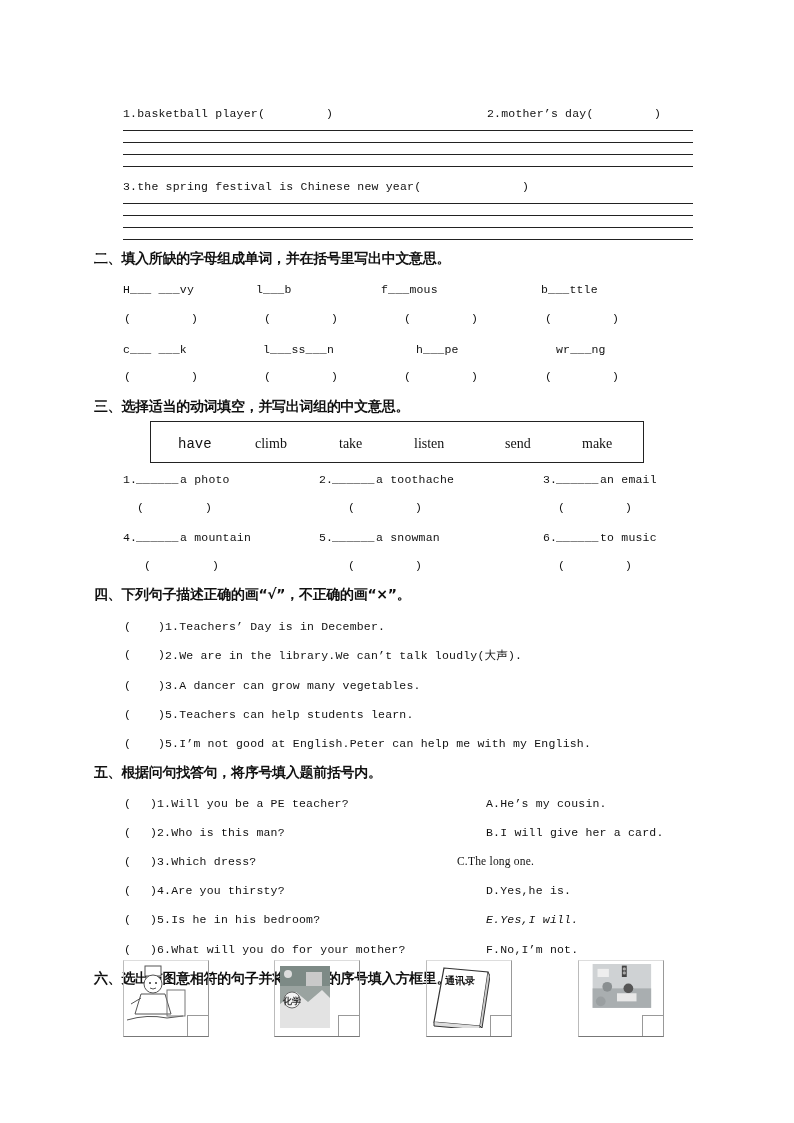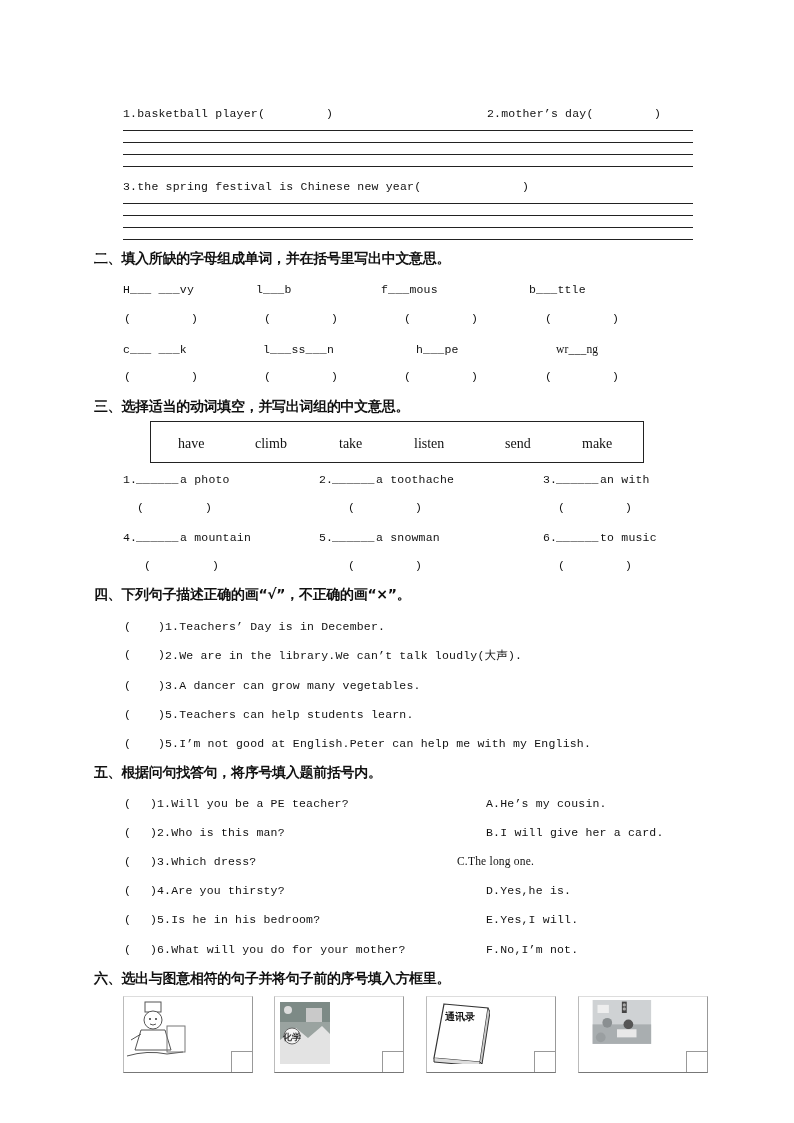--- a/index.html
+++ b/index.html
@@ -5,22 +5,22 @@
   html, body { margin: 0; padding: 0; background: #ffffff; }
   body { width: 794px; height: 1123px; position: relative; overflow: hidden;
          font-family: "DejaVu Sans Mono", "Liberation Mono", monospace; color: #111; }
   .abs { position: absolute; white-space: pre; }
   .mono { font-family: "Liberation Mono", "DejaVu Sans Mono", monospace; font-size: 11.5px; letter-spacing: 0.2px; }
   .serif { font-family: "Liberation Serif", "DejaVu Serif", serif; font-size: 14px; }
   .heading { font-family: "DejaVu Sans", "Liberation Sans", sans-serif; font-size: 14px; font-weight: bold; letter-spacing: -0.3px; }
   .rule { position: absolute; left: 123px; width: 570px; height: 0; border-top: 1px solid #222; }
   .wordbox { position: absolute; left: 150px; top: 421px; width: 492px; height: 40px; border: 1px solid #222; }
   .word { position: absolute; top: 436px; }
-  .imgbox { position: absolute; top: 996px; width: 84px; height: 75px;
-            border-right: 1.5px solid #999; border-bottom: 1.5px solid #777; border-left: 1px solid #bbb; border-top: 1px solid #ddd; padding-left: 44px; }
+  .imgbox { position: absolute; top: 960px; width: 84px; height: 75px;
+            border-right: 1.5px solid #999; border-bottom: 1.5px solid #777; border-left: 1px solid #bbb; border-top: 1px solid #ddd; }
   .ansbox { position: absolute; right: 0; bottom: 0; width: 20px; height: 20px; border-left: 1.5px solid #999; border-top: 1.5px solid #999; background: #fff; }
   .pic { position: absolute; left: 3px; top: 3px; width: 60px; height: 64px; }
 </style>
 </head>
 <body>
 
 <div>
   <span class="abs mono" style="left:123px;top:107px;">1.basketball player(</span>
   <span class="abs mono" style="left:326px;top:107px;">)</span>
   <span class="abs mono" style="left:487px;top:107px;">2.mother’s day(</span>
@@ -39,68 +39,68 @@
   <div class="rule" style="top:227px;"></div>
   <div class="rule" style="top:239px;"></div>
 </div>
 
 <div>
   <span class="abs heading" style="left:94px;top:250px;text-align:right;">二、填入所缺的字母组成单词，并在括号里写出中文意思。</span>
 
   <span class="abs mono" style="left:123px;top:283px;">H___ ___vy</span>
   <span class="abs mono" style="left:256px;top:283px;">l___b</span>
   <span class="abs mono" style="left:381px;top:283px;">f___mous</span>
-  <span class="abs mono" style="left:529px;top:283px;">b___ttle</span>
+  <span class="abs mono" style="left:541px;top:283px;">b___ttle</span>
 
   <span class="abs mono" style="left:124px;top:312px;">(</span>
   <span class="abs mono" style="left:191px;top:312px;">)</span>
   <span class="abs mono" style="left:264px;top:312px;">(</span>
   <span class="abs mono" style="left:331px;top:312px;">)</span>
   <span class="abs mono" style="left:404px;top:312px;">(</span>
   <span class="abs mono" style="left:471px;top:312px;">)</span>
   <span class="abs mono" style="left:545px;top:312px;">(</span>
   <span class="abs mono" style="left:612px;top:312px;">)</span>
 
   <span class="abs mono" style="left:123px;top:343px;text-align:center;">c___ ___k</span>
   <span class="abs mono" style="left:263px;top:343px;">l___ss___n</span>
   <span class="abs mono" style="left:416px;top:343px;">h___pe</span>
-  <span class="abs mono" style="left:556px;top:343px;font-family:Liberation Serif, serif;">wr___ng</span>
+  <span class="abs mono" style="left:556px;top:343px;">wr___ng</span>
 
   <span class="abs mono" style="left:124px;top:370px;">(</span>
   <span class="abs mono" style="left:191px;top:370px;">)</span>
   <span class="abs mono" style="left:264px;top:370px;">(</span>
   <span class="abs mono" style="left:331px;top:370px;">)</span>
   <span class="abs mono" style="left:404px;top:370px;">(</span>
   <span class="abs mono" style="left:471px;top:370px;">)</span>
   <span class="abs mono" style="left:545px;top:370px;">(</span>
   <span class="abs mono" style="left:612px;top:370px;">)</span>
 </div>
 
 <div>
   <span class="abs heading" style="left:94px;top:398px;">三、选择适当的动词填空，并写出词组的中文意思。</span>
 
   <div class="wordbox"></div>
-  <span class="abs serif word" style="left:178px;">have</span>
+  <span class="abs serif word" style="left:178px;font-family:Liberation Mono, monospace;">have</span>
   <span class="abs serif word" style="left:255px;">climb</span>
   <span class="abs serif word" style="left:339px;">take</span>
   <span class="abs serif word" style="left:414px;">listen</span>
   <span class="abs serif word" style="left:505px;">send</span>
   <span class="abs serif word" style="left:582px;text-align:center;">make</span>
 
   <span class="abs mono" style="left:123px;top:473px;">1.</span>
   <span class="abs mono" style="left:136px;top:473px;">______</span>
   <span class="abs mono" style="left:180px;top:473px;">a photo</span>
 
   <span class="abs mono" style="left:319px;top:473px;">2.</span>
   <span class="abs mono" style="left:332px;top:473px;">______</span>
   <span class="abs mono" style="left:376px;top:473px;">a toothache</span>
 
   <span class="abs mono" style="left:543px;top:473px;">3.</span>
   <span class="abs mono" style="left:556px;top:473px;">______</span>
-  <span class="abs mono" style="left:600px;top:473px;">an with</span>
+  <span class="abs mono" style="left:600px;top:473px;">an email</span>
 
   <span class="abs mono" style="left:137px;top:501px;">(</span>
   <span class="abs mono" style="left:205px;top:501px;">)</span>
   <span class="abs mono" style="left:348px;top:501px;">(</span>
   <span class="abs mono" style="left:415px;top:501px;">)</span>
   <span class="abs mono" style="left:558px;top:501px;">(</span>
   <span class="abs mono" style="left:625px;top:501px;">)</span>
 
   <span class="abs mono" style="left:123px;top:531px;">4.</span>
   <span class="abs mono" style="left:136px;top:531px;">______</span>
@@ -165,21 +165,21 @@
   <span class="abs mono" style="left:457px;top:855px;font-family:Liberation Serif, serif;">C.The long one.</span>
 
   <span class="abs mono" style="left:124px;top:884px;">(</span>
   <span class="abs mono" style="left:150px;top:884px;">)</span>
   <span class="abs mono" style="left:157px;top:884px;">4.Are you thirsty?</span>
   <span class="abs mono" style="left:486px;top:884px;">D.Yes,he is.</span>
 
   <span class="abs mono" style="left:124px;top:913px;">(</span>
   <span class="abs mono" style="left:150px;top:913px;">)</span>
   <span class="abs mono" style="left:157px;top:913px;">5.Is he in his bedroom?</span>
-  <span class="abs mono" style="left:486px;top:913px;">E.Yes,I will.</span>
+  <span class="abs mono" style="left:486px;top:913px;font-style:italic;">E.Yes,I will.</span>
 
   <span class="abs mono" style="left:124px;top:943px;">(</span>
   <span class="abs mono" style="left:150px;top:943px;">)</span>
   <span class="abs mono" style="left:157px;top:943px;">6.What will you do for your mother?</span>
   <span class="abs mono" style="left:486px;top:943px;">F.No,I’m not.</span>
 </div>
 
 <div>
   <span class="abs heading" style="left:94px;top:970px;">六、选出与图意相符的句子并将句子前的序号填入方框里。</span>
 

